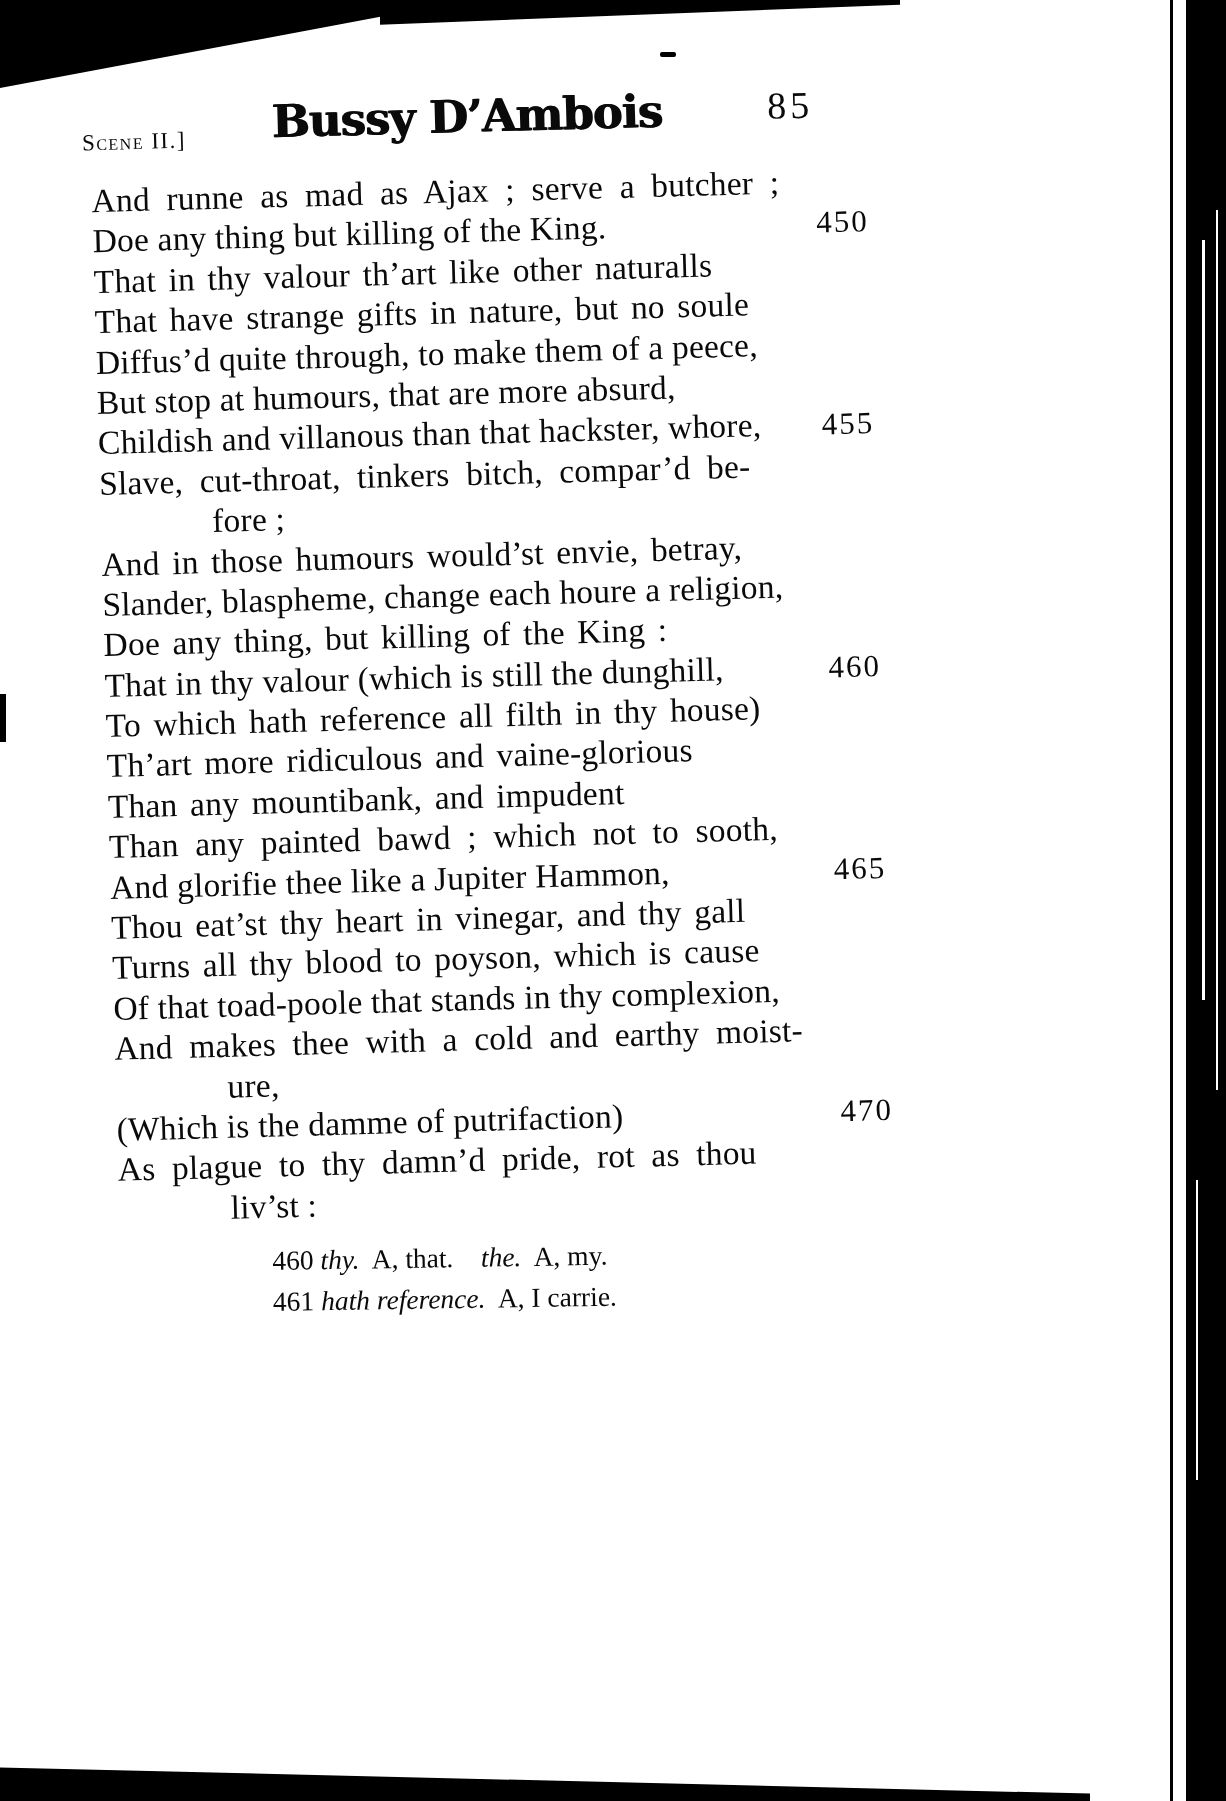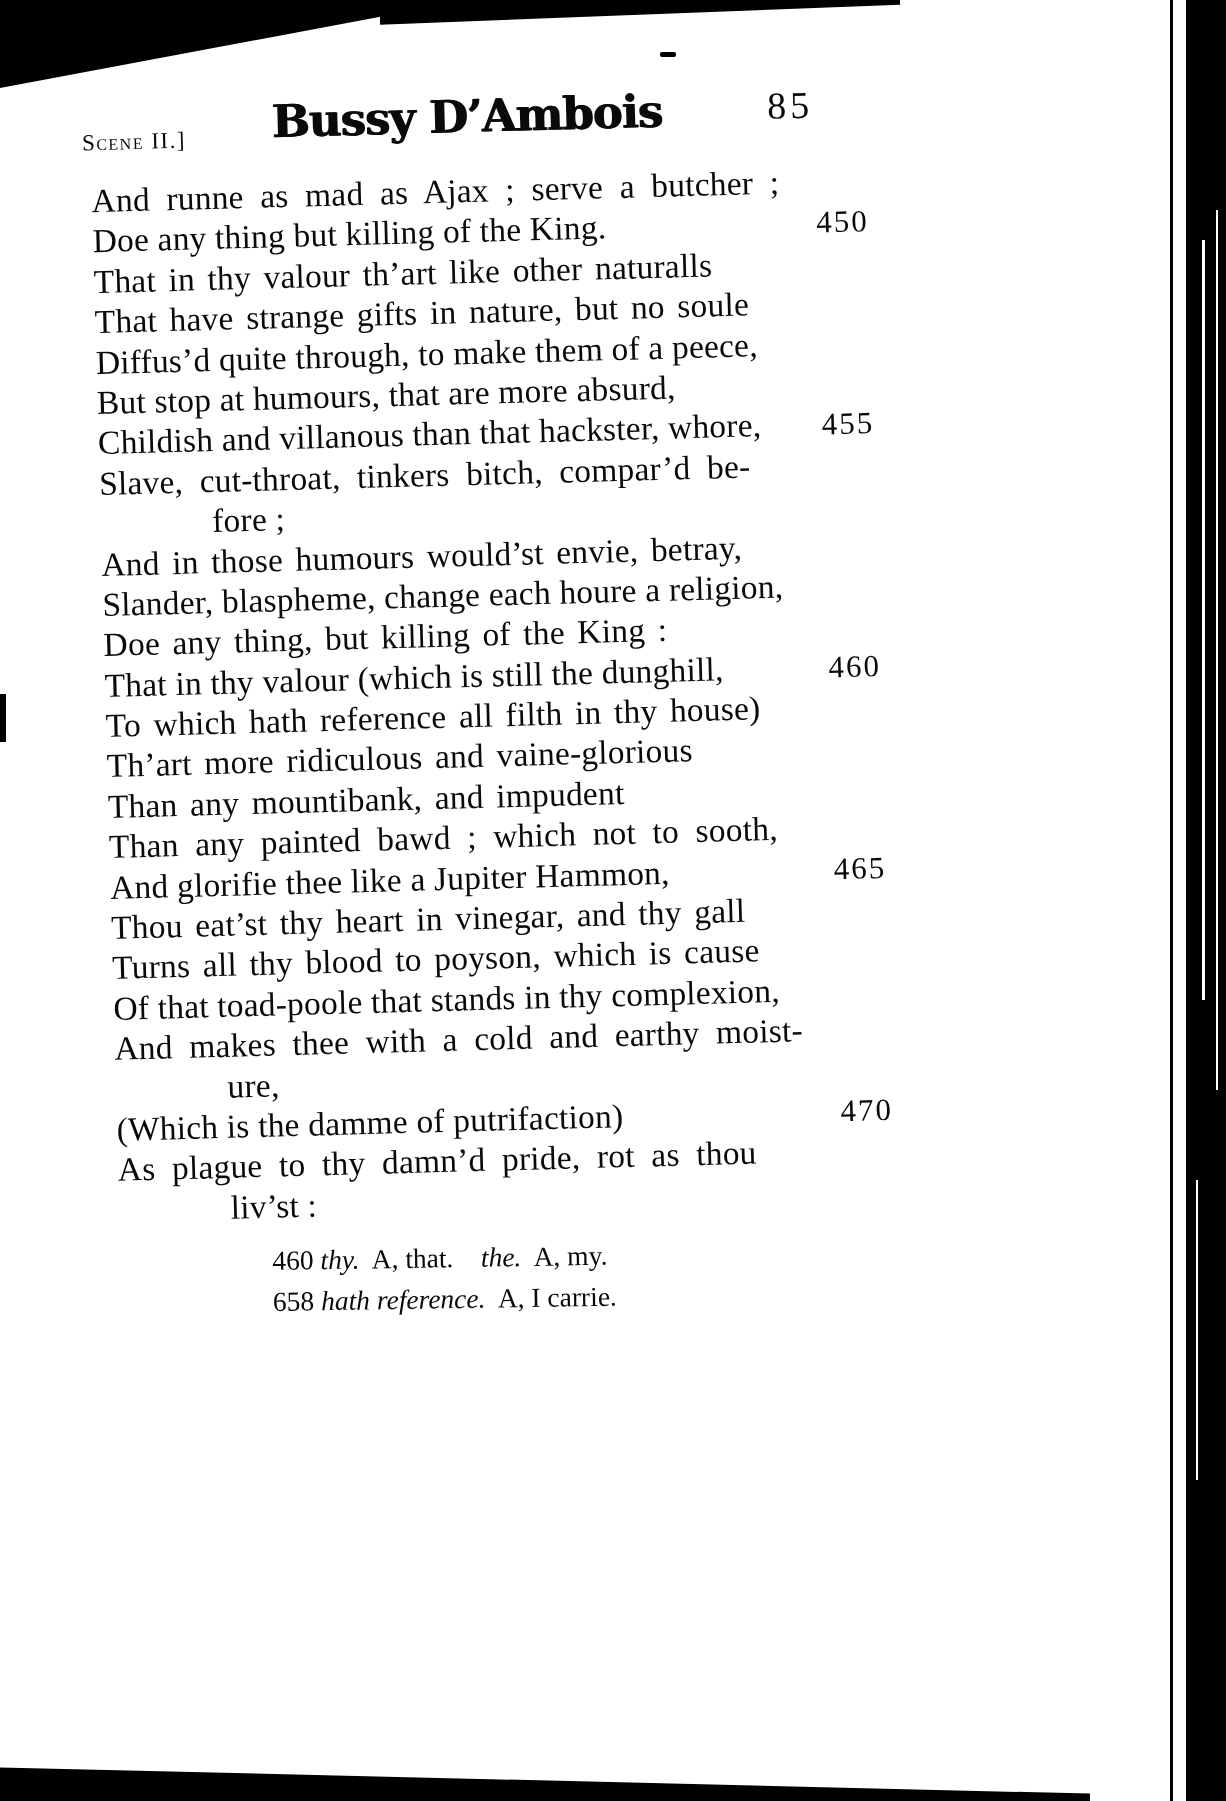--- a/index.html
+++ b/index.html
@@ -94,14 +94,14 @@
       <div class="line spread"><span>And makes thee with a cold and earthy moist-</span></div>
       <div class="line indent"><span>ure,</span></div>
       <div class="line"><span>(Which is the damme of putrifaction)</span><span class="lnum">470</span></div>
       <div class="line spread"><span>As  plague  to  thy  damn’d  pride,  rot  as  thou</span></div>
       <div class="line indent"><span>liv’st :</span></div>
     </div>
 </div>
 
 <div class="footnotes" id="footnotes">
     <div class="fline"><span>460 </span><span class="it">thy.</span><span>  A, that.    </span><span class="it">the.</span><span>  A, my.</span></div>
-    <div class="fline"><span>658 </span><span class="it">hath reference.</span><span>  A, I carrie.</span></div>
+    <div class="fline"><span>461 </span><span class="it">hath reference.</span><span>  A, I carrie.</span></div>
   </div>
 
 </body></html>

